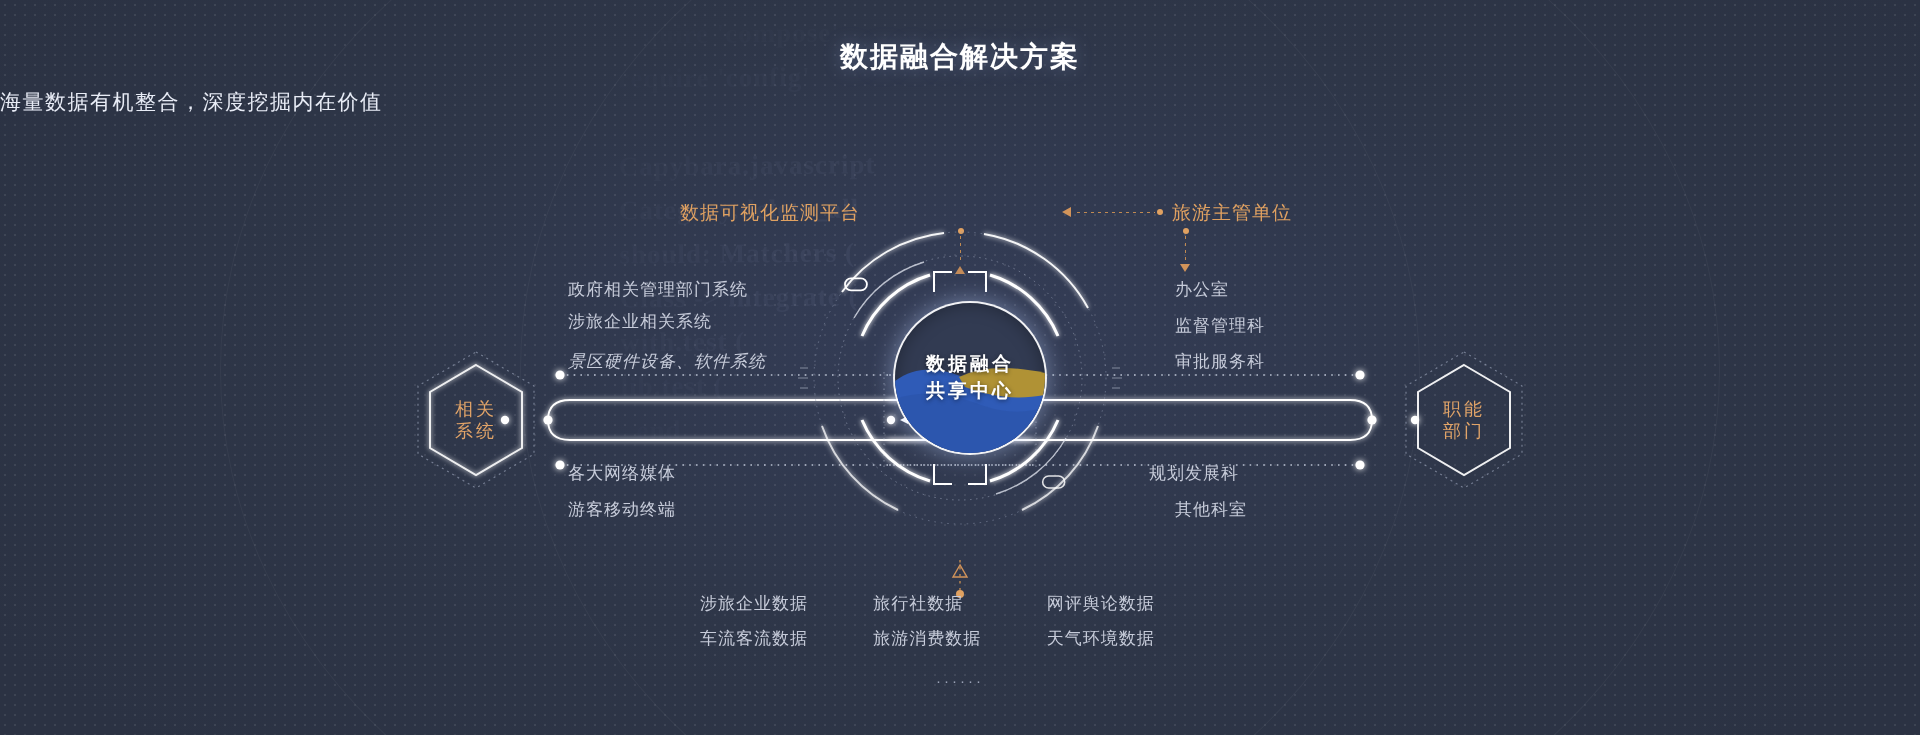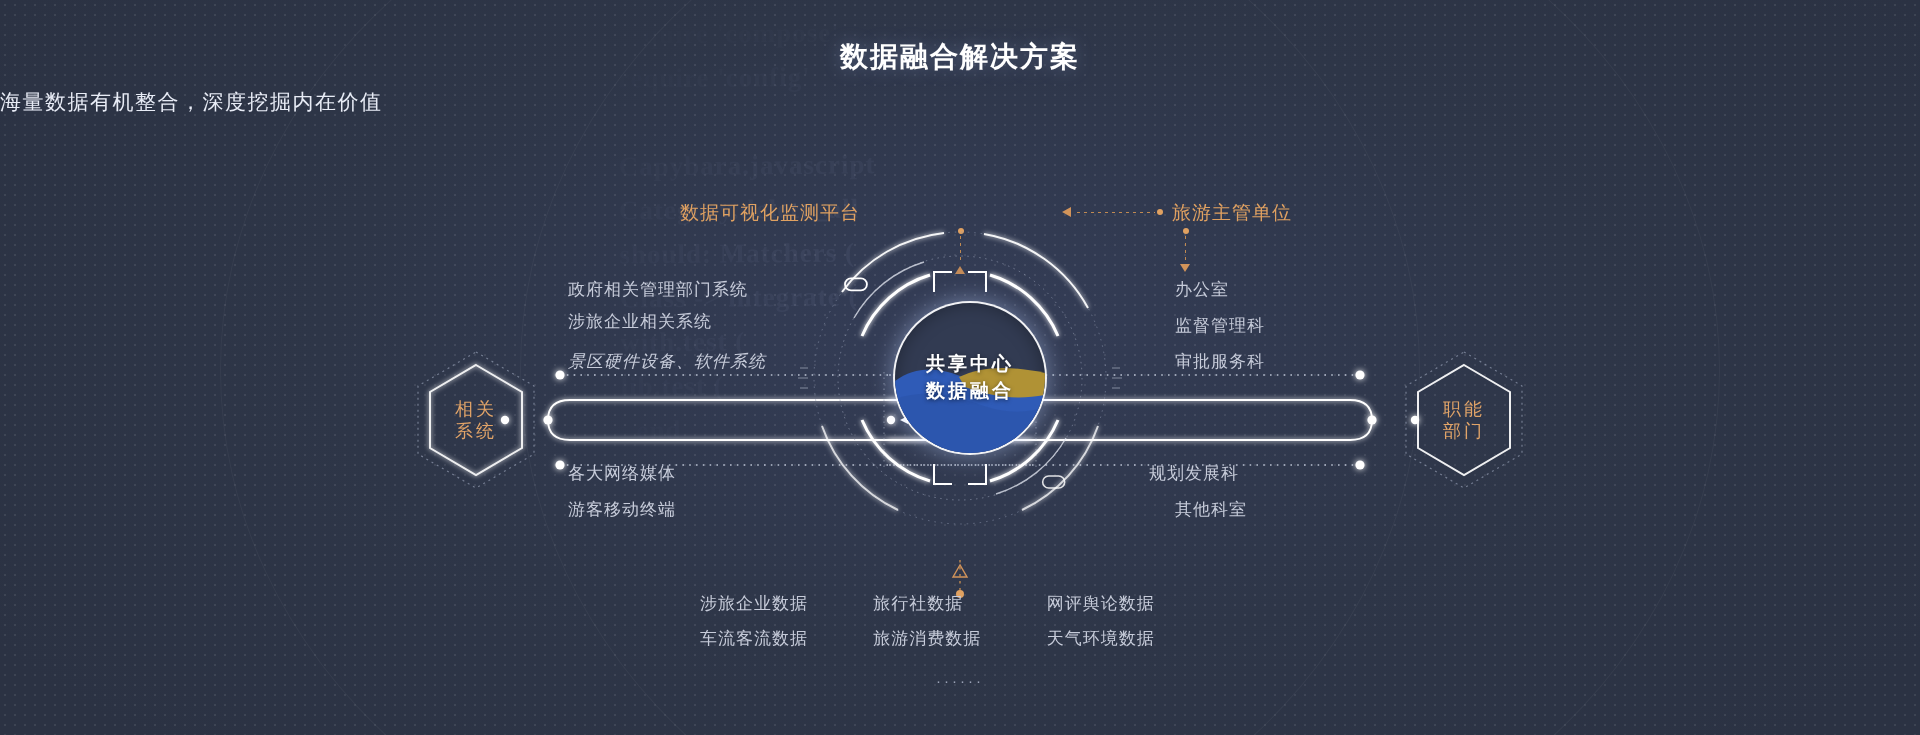--- a/index.html
+++ b/index.html
@@ -269,22 +269,22 @@
 
 <div id="hub">
   <div id="hub-core">
     <svg class="wave" viewBox="0 0 150 150" preserveAspectRatio="none">
       <path d="M0,78 C22,62 46,64 72,76 C98,88 124,90 150,80 L150,150 L0,150 Z" fill="#2f5bb7"></path>
       <path d="M64,74 C86,64 112,62 150,70 L150,92 C118,98 92,92 70,84 Z" fill="#b09235"></path>
       <path d="M0,96 C30,86 58,92 86,102 C112,111 132,110 150,104 L150,150 L0,150 Z" fill="#2a52a8" opacity=".55"></path>
     </svg>
   </div>
   <div id="hub-text">
+    <div>数据融合</div>
     <div>共享中心</div>
-    <div>数据融合</div>
   </div>
 </div>
 
 <div class="hex-wrap" style="left:412px; top:349px;">
   <svg class="hex-outer" viewBox="0 0 128 142">
     <polygon points="64,3 122,37 122,105 64,139 6,105 6,37" fill="none" stroke="#9aa3b8" stroke-width="1.2" stroke-dasharray="2 4" opacity=".65"></polygon>
   </svg>
   <svg class="hex-inner" viewBox="0 0 128 142">
     <polygon points="64,16 110,43 110,99 64,126 18,99 18,43" fill="none" stroke="#ffffff" stroke-width="2" filter="url(#glow)" opacity=".92"></polygon>
   </svg>

